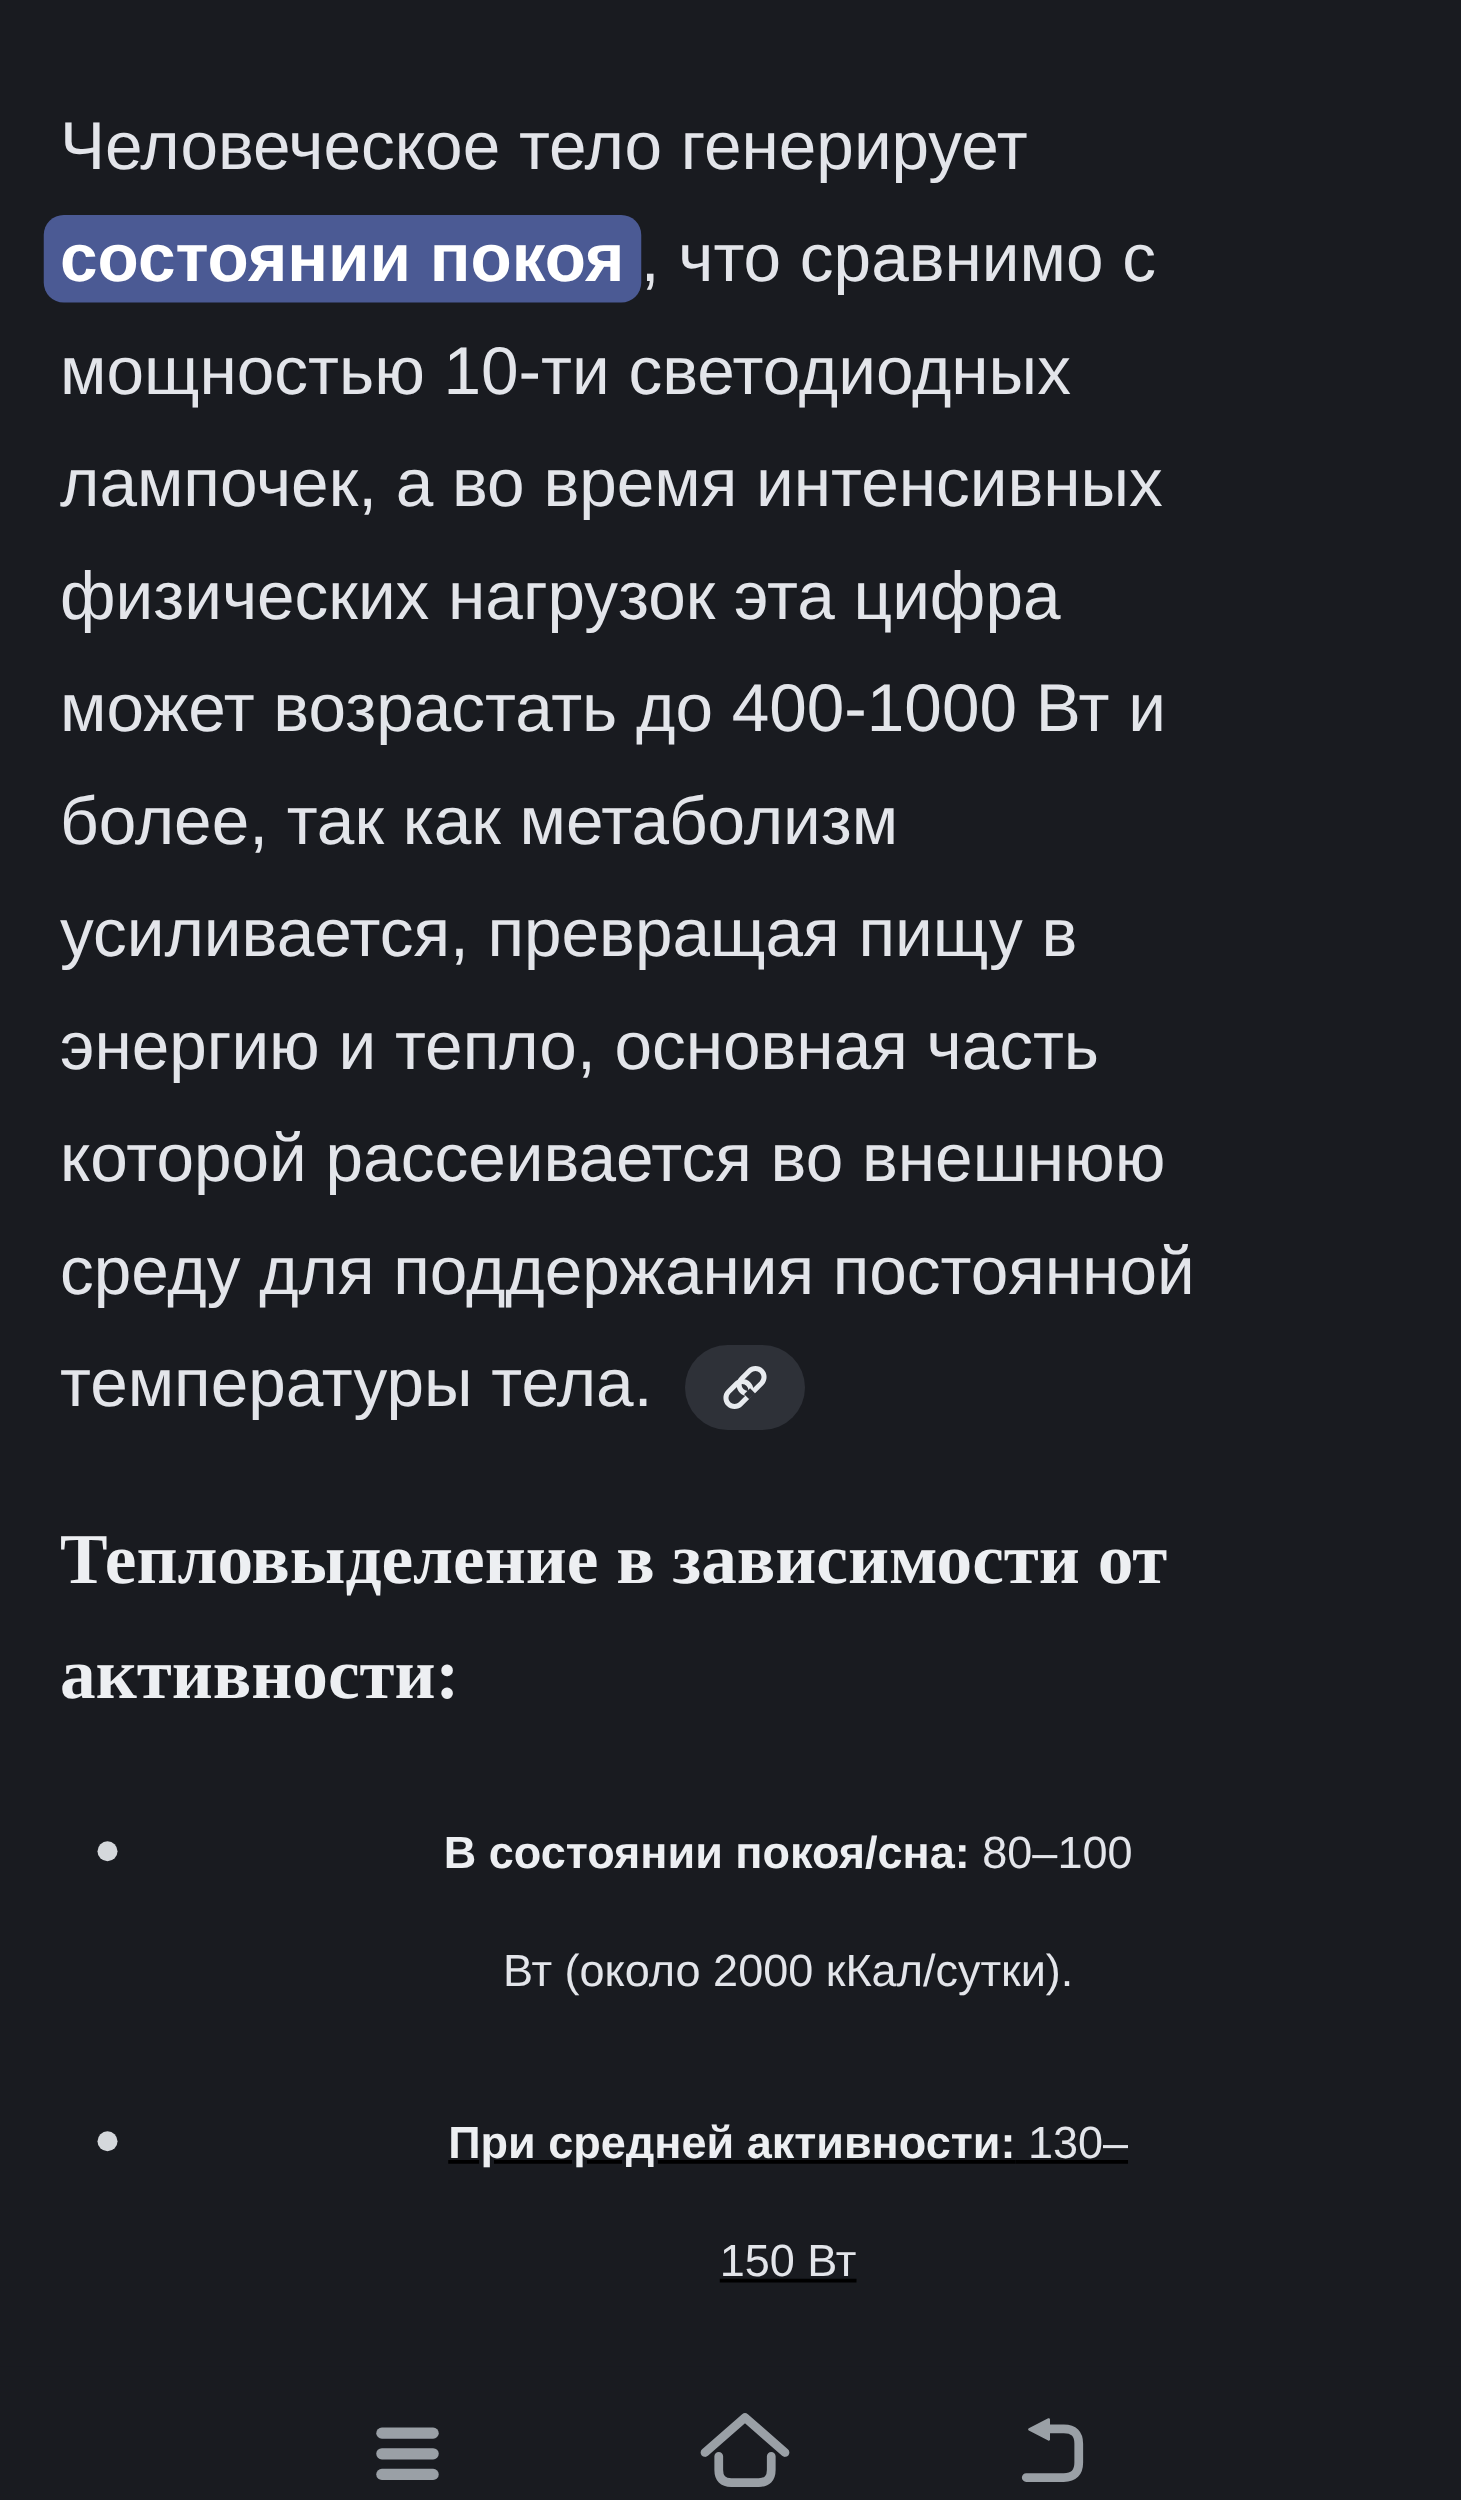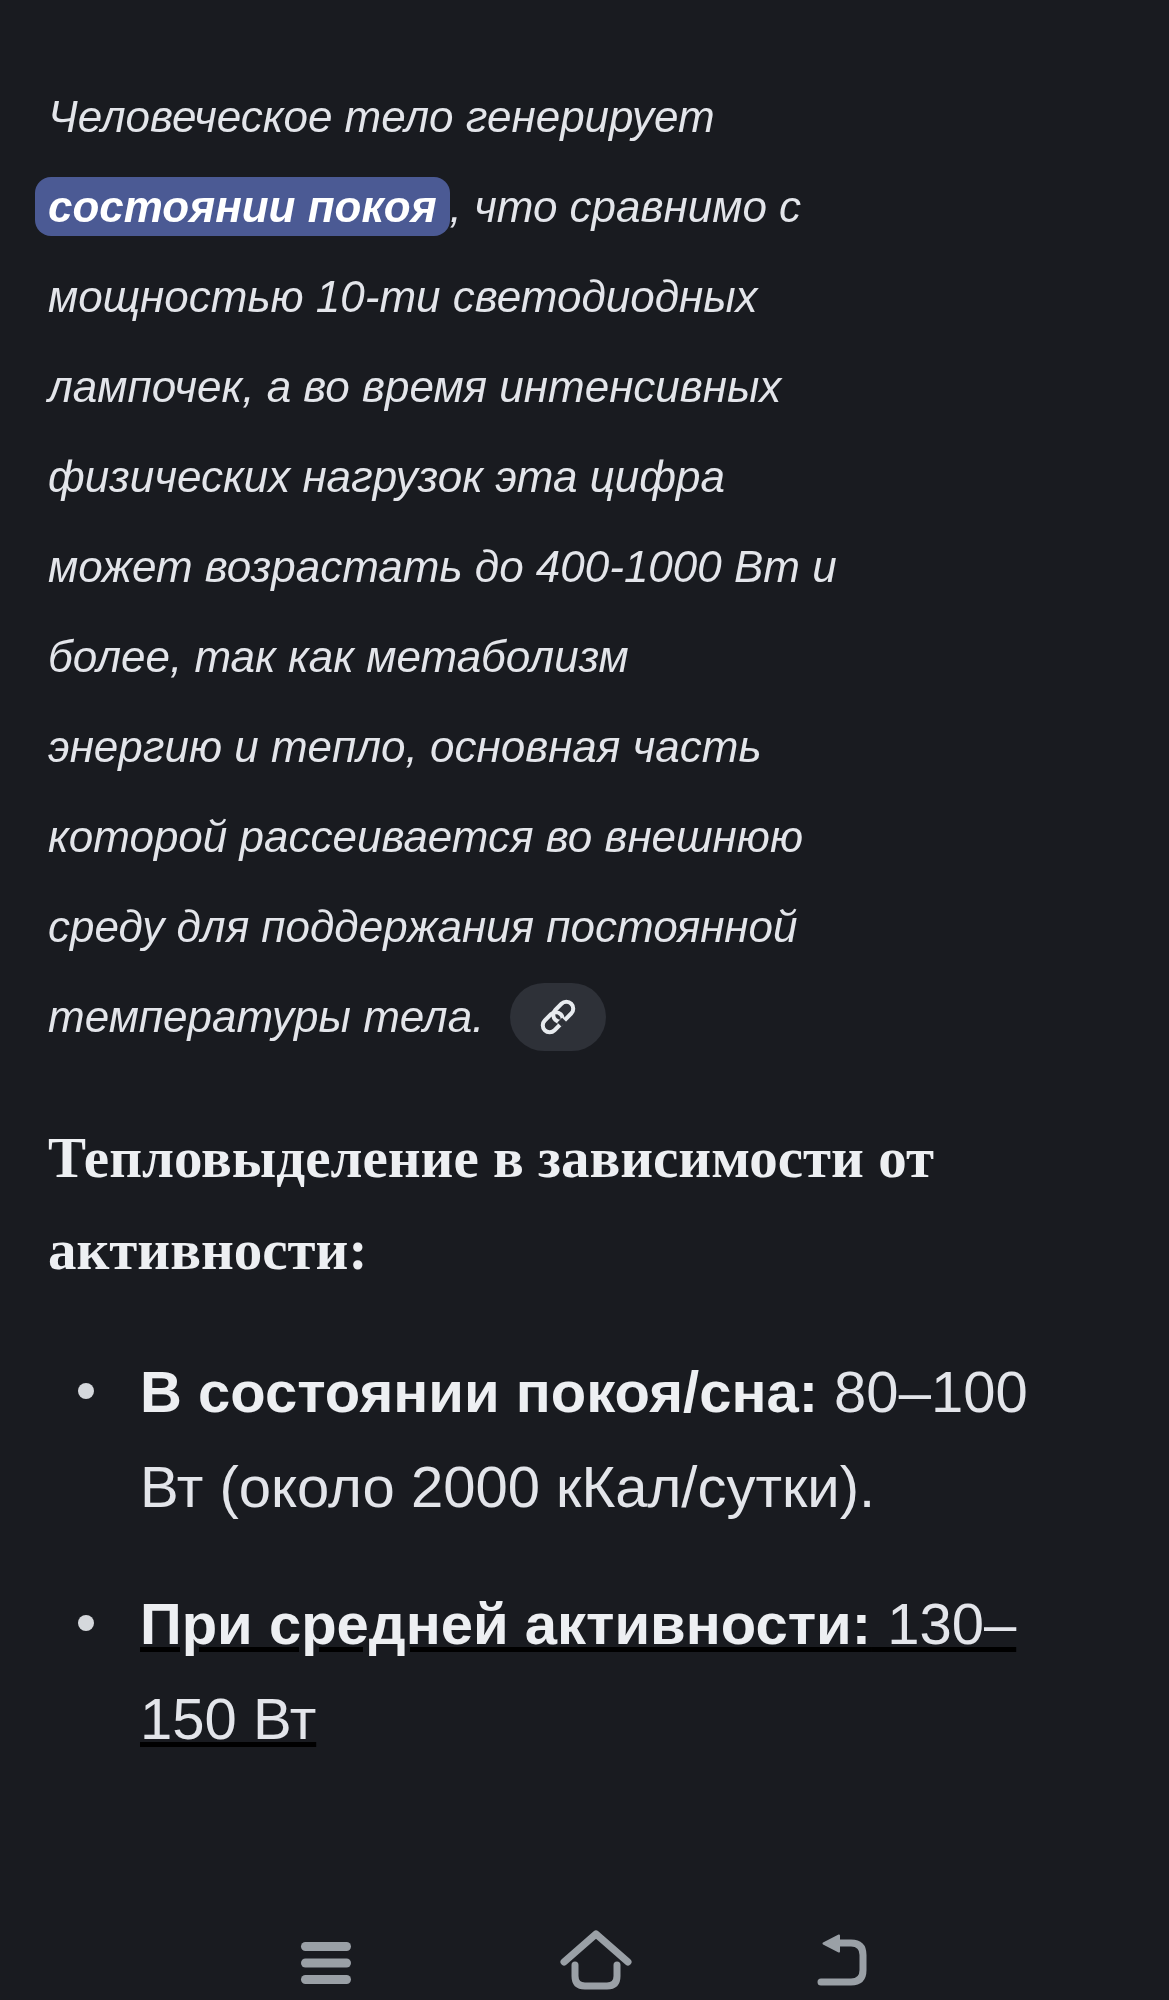--- a/index.html
+++ b/index.html
@@ -21,22 +21,22 @@
   }
   .screen{position:relative;width:1169px;height:2000px;background:var(--bg);overflow:hidden;}
 
   .content{
     position:absolute;top:0;left:0;right:0;height:1893px;
     overflow:hidden;padding:0 48px;box-sizing:border-box;
   }
 
   .para{margin:72px 0 0 0;}
   .para .line{
-    height:90px;line-height:90px;font-size:44px;
-    color:var(--text);white-space:nowrap;font-style:italic;
+    height:90px;line-height:90px;font-size:54px;
+    color:var(--text);white-space:nowrap;
   }
   .hl{
     background:var(--hl-bg);color:var(--hl-text);font-weight:700;
     padding:5px 13px;border-radius:16px;
   }
   .hl.first{margin-left:-13px;}
 
   .pill{
     display:inline-flex;align-items:center;justify-content:center;
     width:96px;height:68px;border-radius:34px;background:var(--pill-bg);
@@ -49,21 +49,21 @@
     height:92px;line-height:92px;font-size:57px;color:var(--strong);white-space:nowrap;
   }
 
   .bullets{list-style:none;margin:48px 0 0 0;padding:0;}
   .bullets li{display:flex;align-items:flex-start;}
   .bullets li + li{margin-top:42px;text-decoration:underline;}
   .marker{flex:none;width:92px;box-sizing:border-box;padding:39px 0 0 30px;}
   .dot{display:block;width:16px;height:16px;border-radius:50%;background:var(--dot);}
   .btext{flex:1 1 auto;min-width:0;}
   .btext .line{
-    height:95px;line-height:95px;font-size:58px;color:var(--text);white-space:nowrap;
+    height:95px;line-height:95px;font-size:36px;color:var(--text);white-space:nowrap;text-align:center;
   }
   .btext .b{font-weight:700;color:var(--strong);}
 
   .navbar{
     position:absolute;top:1893px;left:0;width:1169px;height:107px;
     background:var(--bg);
   }
   .navbtn{
     position:absolute;background:none;border:none;padding:0;margin:0;cursor:pointer;
     line-height:0;
@@ -79,20 +79,21 @@
 
   <main class="content">
     <div class="para" id="para">
         <div class="line"><span>Человеческое тело генерирует</span></div>
         <div class="line"><span class="hl first">состоянии покоя</span><span>, что сравнимо с</span></div>
         <div class="line"><span>мощностью 10-ти светодиодных</span></div>
         <div class="line"><span>лампочек, а во время интенсивных</span></div>
         <div class="line"><span>физических нагрузок эта цифра</span></div>
         <div class="line"><span>может возрастать до 400-1000 Вт и</span></div>
         <div class="line"><span>более, так как метаболизм</span></div>
+        <div class="line"><span>усиливается, превращая пищу в</span></div>
         <div class="line"><span>энергию и тепло, основная часть</span></div>
         <div class="line"><span>которой рассеивается во внешнюю</span></div>
         <div class="line"><span>среду для поддержания постоянной</span></div>
         <div class="line"><span>температуры тела.</span><button class="pill">
             <svg width="46" height="46" viewBox="0 0 48 48">
               <g fill="none" stroke="#e8ebef" stroke-width="4.2">
                 <rect x="4.5" y="16.8" width="23.5" height="14.4" rx="7.2"></rect>
                 <rect x="20" y="16.8" width="23.5" height="14.4" rx="7.2"></rect>
               </g>
               <rect x="19.5" y="27.5" width="7" height="6" fill="#2e3138"></rect>

